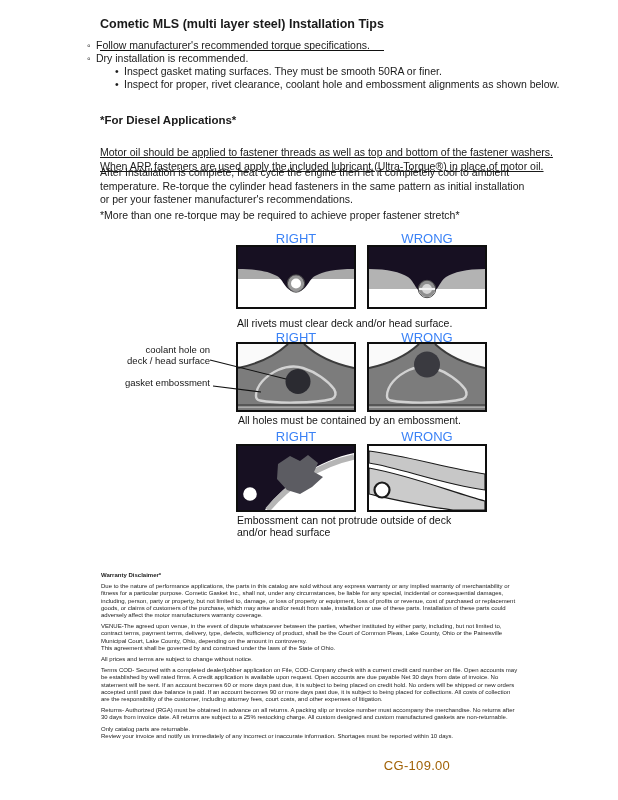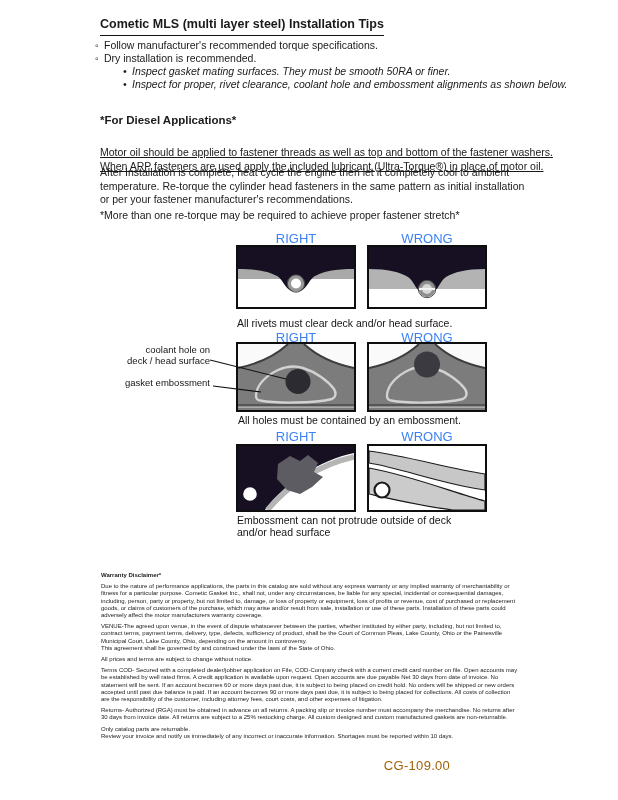--- a/index.html
+++ b/index.html
@@ -1,23 +1,23 @@
 <!DOCTYPE html>
 <html style="--ink: #1a1a1a; --diagram-dark: #171022; --deck-gray: #a9a9a9; --deck-gray-thick: #b3b3b3; --gasket-gray: #7c7c7c; --emboss-line: #d2d2d2; --hole-dark: #2b2b31; --hole-dark-wrong: #3a3a40; --band-gray: #b5b5b5;"><head>
 <meta charset="utf-8">
 <style>
   html,body{margin:0;padding:0;background:#ffffff;}
   #page{position:relative;width:618px;height:800px;background:#fff;overflow:hidden;
         font-family:"Liberation Sans","DejaVu Sans",sans-serif;color:var(--ink,#1a1a1a);}
   .abs{position:absolute;}
   #title{left:100px;top:17px;font-size:12.5px;font-weight:bold;border-bottom:1.5px solid #111;
-         padding-bottom:4px;white-space:nowrap;}
-  #tips{left:95px;top:39px;font-size:10.5px;line-height:13px;white-space:nowrap;}
+         padding-bottom:19px;white-space:nowrap;}
+  #tips{left:87px;top:39px;font-size:10.5px;line-height:13px;white-space:nowrap;}
   .bullet-row .marker{display:inline-block;width:9px;}
-  .sub-row{padding-left:28px;font-style:italic;}
+  .sub-row{padding-left:28px;}
   #diesel-h{left:100px;top:114px;font-size:11.5px;font-weight:bold;}
   .body-p{left:100px;width:460px;font-size:10.5px;line-height:13.5px;white-space:pre-line;}
   #diesel-p1{top:146px;text-decoration:underline;} #diesel-p2{top:166px;} #diesel-p3{top:209px;}
   .hdr{position:absolute;width:120px;text-align:center;font-size:13px;color:#3b82f6;}
   .dbox{position:absolute;width:120px;height:64px;border:2px solid #0e0e0e;box-sizing:border-box;background:#fff;}
   .dbox svg{display:block;}
   .dbox.r2{height:70px;} .dbox.r3{height:68px;}
   .cap{position:absolute;font-size:10.5px;line-height:11.5px;white-space:pre-line;color:#151515;}
   .ptr-label{position:absolute;left:88px;width:122px;text-align:right;font-size:9.5px;
              line-height:10.5px;white-space:pre-line;color:#151515;}

